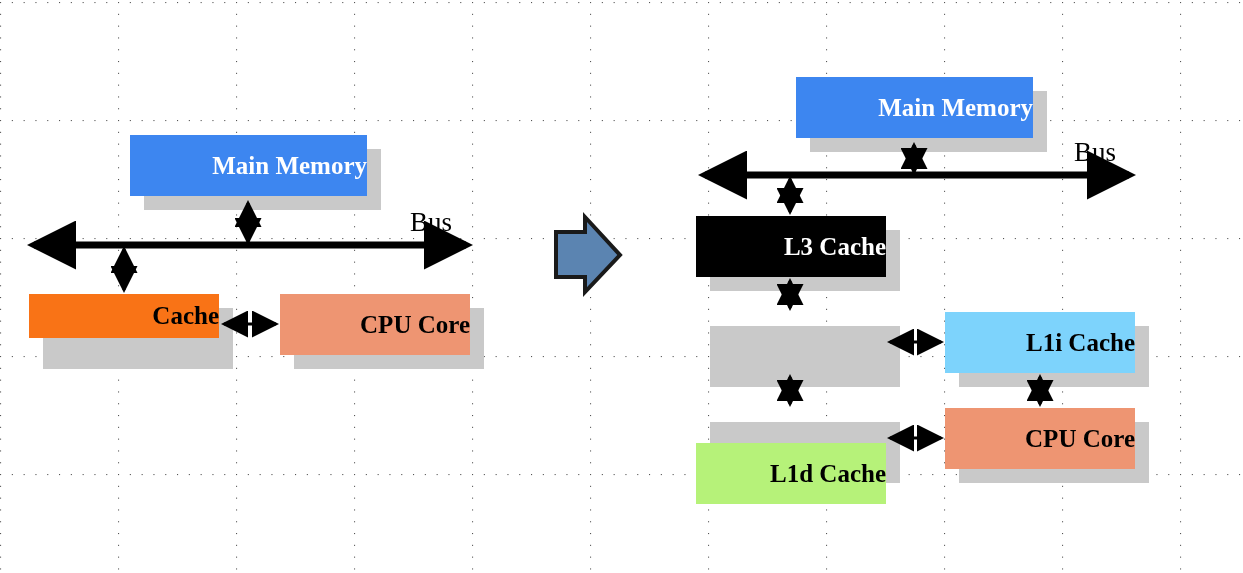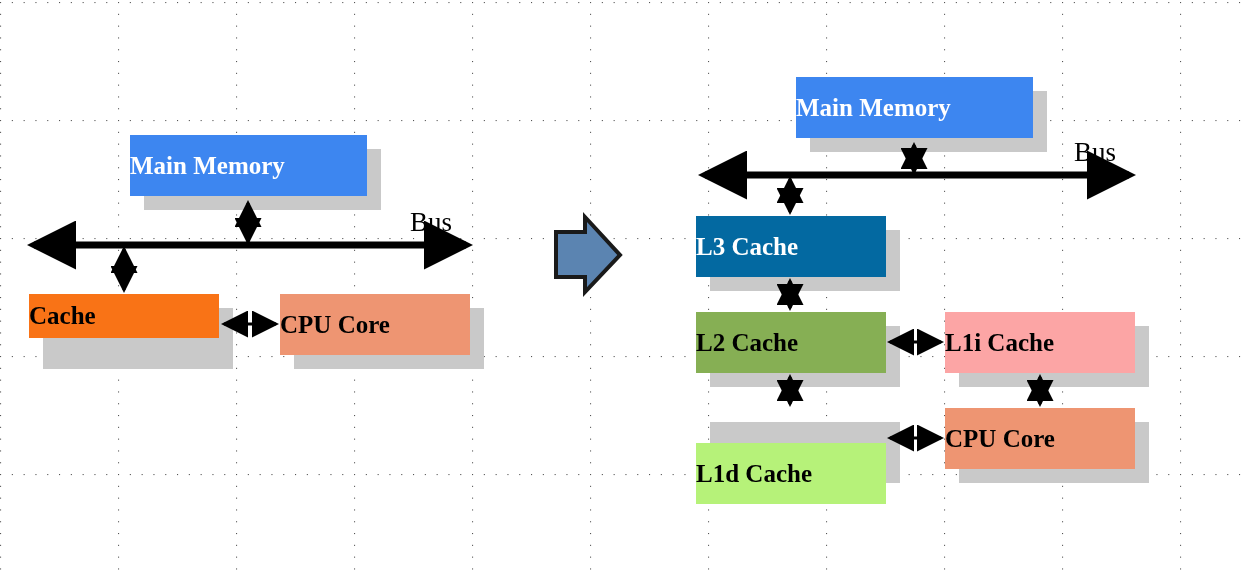--- a/index.html
+++ b/index.html
@@ -24,21 +24,21 @@
     left: 0; top: 0;
     width: 1243px;
     height: 573px;
     pointer-events: none;
   }
   .box {
     position: absolute;
     box-sizing: border-box;
     display: flex;
     align-items: center;
-    justify-content: flex-start;
+    justify-content: flex-end;
     font-family: "Liberation Serif", serif;
     font-weight: bold;
     white-space: nowrap;
     z-index: 5;
   }
   .shadow {
     position: absolute;
     background: #c9c9c9;
     z-index: 2;
   }
@@ -118,33 +118,30 @@
   <div class="shadow" style="left:710px; top:230px; width:190px; height:61px;"></div>
   <div class="shadow" style="left:710px; top:326px; width:190px; height:61px;"></div>
   <div class="shadow" style="left:710px; top:422px; width:190px; height:61px;"></div>
   <div class="shadow" style="left:959px; top:326px; width:190px; height:61px;"></div>
   <div class="shadow" style="left:959px; top:422px; width:190px; height:61px;"></div>
 
   <div class="box" style="left:796px; top:77px; width:237px; height:61px; background:#3d86f0; color:#ffffff; font-size:25px;">
     <span>Main Memory</span>
   </div>
 
-  <div class="box" style="left:696px; top:216px; width:190px; height:61px; background:#0369a1; color:#ffffff; font-size:25px;">
+  <div class="box" style="left:696px; top:216px; width:190px; height:61px; background:#000000; color:#ffffff; font-size:25px;">
     <span>L3 Cache</span>
   </div>
 
-  <div class="box" style="left:696px; top:312px; width:190px; height:61px; background:#86af54; color:#000000; font-size:25px;">
-    <span>L2 Cache</span>
-  </div>
 
   <div class="box" style="left:696px; top:408px; width:190px; height:61px; background:#b6f279; color:#000000; font-size:25px;margin-top:35px;">
     <span>L1d Cache</span>
   </div>
 
-  <div class="box" style="left:945px; top:312px; width:190px; height:61px; background:#fca5a5; color:#000000; font-size:25px;">
+  <div class="box" style="left:945px; top:312px; width:190px; height:61px; background:#7dd3fc; color:#000000; font-size:25px;">
     <span>L1i Cache</span>
   </div>
 
   <div class="box" style="left:945px; top:408px; width:190px; height:61px; background:#ee9572; color:#000000; font-size:25px;">
     <span>CPU Core</span>
   </div>
 
   <div class="label-bus" style="left:1074px; top:137px; font-size:27px;">Bus</div>
 
   <svg class="overlay overlay-top" viewBox="0 0 1243 573">

